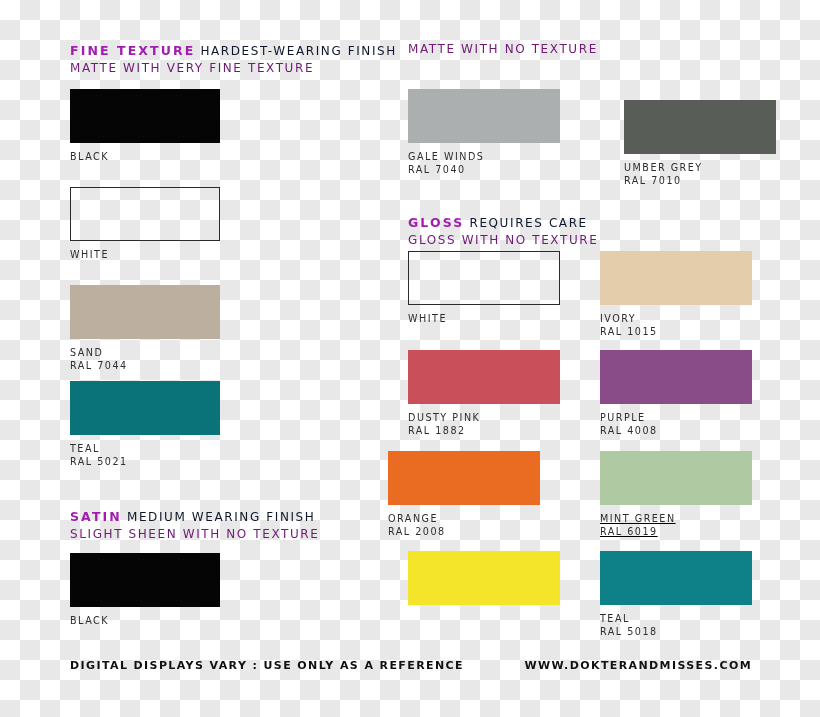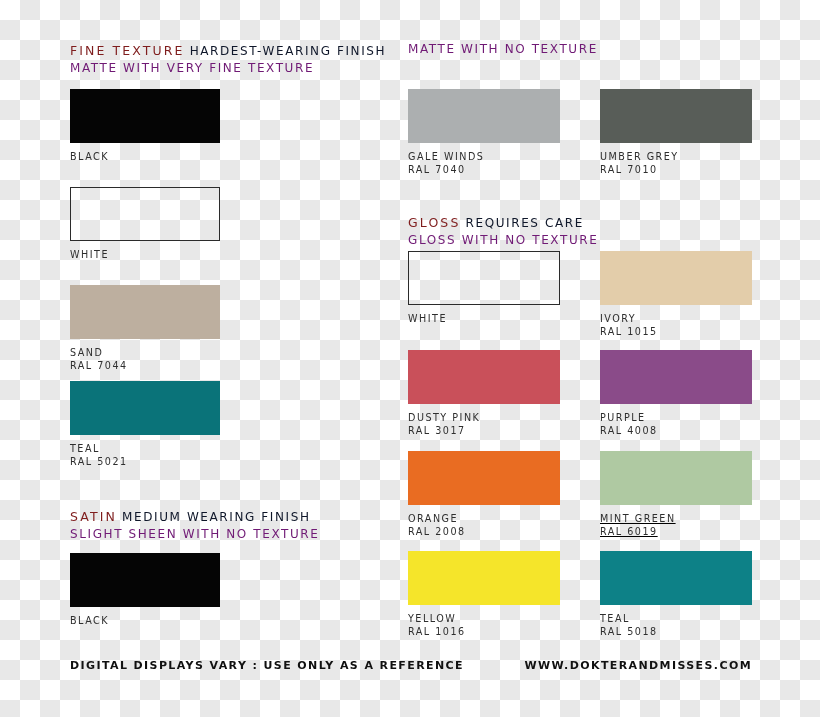--- a/index.html
+++ b/index.html
@@ -27,24 +27,24 @@
 
   
   .section-head {
     position: absolute;
     white-space: nowrap;
     line-height: 17px;
   }
   .section-head .line1 { display: block; }
   .section-head .line2 { display: block; }
   .head-name {
-    font-weight: normal;
+    font-weight: bold;
     font-size: 12.5px;
     letter-spacing: 2.1px;
-    color: #7f1d1d;
+    color: #a21caf;
   }
   .head-desc {
     font-weight: normal;
     font-size: 12px;
     letter-spacing: 1.6px;
     color: #0f172a;
   }
   .head-sub {
     font-weight: normal;
     font-size: 12px;
@@ -84,25 +84,25 @@
   #sw-fine-black { left: 70px;  top: 89px;  width: 150px; }
   #sw-fine-white { left: 70px;  top: 187px; width: 150px; }
   #sw-fine-sand  { left: 70px;  top: 285px; width: 150px; }
   #sw-fine-teal  { left: 70px;  top: 381px; width: 150px; }
   #sw-satin-black{ left: 70px;  top: 553px; width: 150px; }
 
   
   #sw-matte-gale    { left: 408px; top: 89px;  width: 152px; }
   #sw-gloss-white   { left: 408px; top: 251px; width: 152px; }
   #sw-gloss-pink    { left: 408px; top: 350px; width: 152px; }
-  #sw-gloss-orange  { left: 408px; top: 451px; width: 152px; }
+  #sw-gloss-orange  { left: 388px; top: 451px; width: 152px; }
   #sw-gloss-yellow  { left: 408px; top: 551px; width: 152px; }
 
   
-  #sw-matte-umber   { left: 600px; top: 89px;  width: 152px; }
+  #sw-matte-umber   { left: 600px; top: 100px;  width: 152px; padding-left: 24px; }
   #sw-gloss-ivory   { left: 600px; top: 251px; width: 152px; }
   #sw-gloss-purple  { left: 600px; top: 350px; width: 152px; }
   #sw-gloss-mint    { left: 600px; top: 451px; width: 152px; text-decoration: underline; }
   #sw-gloss-teal    { left: 600px; top: 551px; width: 152px; }
 
   
   .footer-text {
     position: absolute;
     bottom: 45px;
     font-size: 11px;
@@ -200,38 +200,34 @@
     <div class="caption">
       <span>WHITE</span>
       <span class="ral"></span>
     </div>
   </div>
 
   <div class="swatch-block" id="sw-gloss-pink">
     <div class="chip" style="background-color: rgb(201, 80, 90);"></div>
     <div class="caption">
       <span>DUSTY PINK</span>
-      <span class="ral">RAL 3017</span>
+      <span class="ral">RAL 1882</span>
     </div>
   </div>
 
   <div class="swatch-block" id="sw-gloss-orange">
     <div class="chip" style="background-color: rgb(233, 108, 34);"></div>
     <div class="caption">
       <span>ORANGE</span>
       <span class="ral">RAL 2008</span>
     </div>
   </div>
 
   <div class="swatch-block" id="sw-gloss-yellow">
     <div class="chip" style="background-color: rgb(245, 229, 42);"></div>
-    <div class="caption">
-      <span>YELLOW</span>
-      <span class="ral">RAL 1016</span>
-    </div>
   </div>
 
   <div class="swatch-block" id="sw-matte-umber">
     <div class="chip" style="background-color: rgb(88, 93, 88);"></div>
     <div class="caption">
       <span>UMBER GREY</span>
       <span class="ral">RAL 7010</span>
     </div>
   </div>
 

